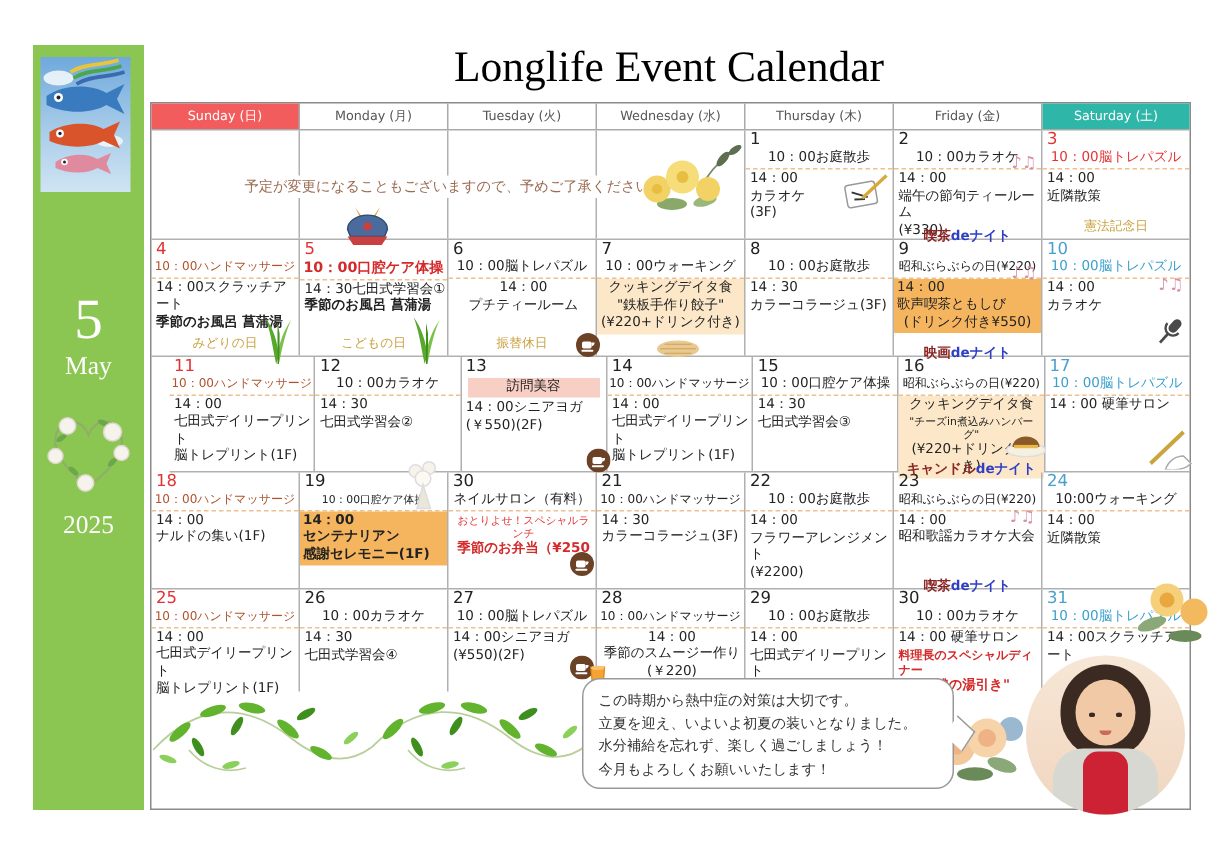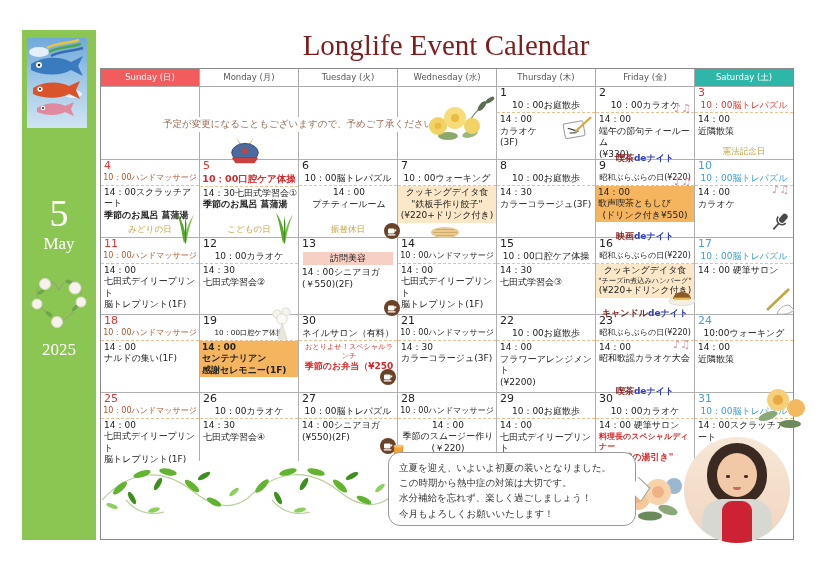--- a/index.html
+++ b/index.html
@@ -10,21 +10,21 @@
   .koi{position:absolute;left:5px;top:8px;width:60px;height:90px;overflow:hidden;
        background:linear-gradient(180deg,#6fa9dc 0%,#a9cde9 55%,#cfe4f3 100%);}
   .mnum{position:absolute;left:0;top:164px;width:74px;text-align:center;color:#fff;
         font-family:"Liberation Serif",serif;font-size:38px;line-height:1;}
   .mname{position:absolute;left:0;top:204px;width:74px;text-align:center;color:#fff;
         font-family:"Liberation Serif",serif;font-size:17px;}
   .myear{position:absolute;left:0;top:310px;width:74px;text-align:center;color:#fff;
         font-family:"Liberation Serif",serif;font-size:17px;}
   .wreath{position:absolute;left:7px;top:238px;}
   
-  .title{position:absolute;left:100px;top:30px;width:692px;text-align:center;color:#7f1d1d;
+  .title{position:absolute;left:100px;top:30px;width:692px;text-align:center;color:#000000;
          font-family:"Liberation Serif",serif;font-size:29px;line-height:1.1;}
   
   .grid{position:absolute;left:100px;top:68px;width:692px;border:1px solid #8a8a8a;background:#fff;}
   .hrow{display:flex;height:17px;border-bottom:1px solid #aaa;}
   .hc{flex:1;display:flex;align-items:center;justify-content:center;font-size:8.5px;color:#555;
       border-right:1px solid #aaa;}
   .hc:last-child{border-right:none;}
   .hc.sun{background:#f25c5c;color:#fff;}
   .hc.sat{background:#2eb6a8;color:#fff;}
   .week{display:flex;border-bottom:1px solid #b0b0b0;}
@@ -304,21 +304,21 @@
             <span class="icon p-mic"><svg width="24" height="24" viewBox="0 0 24 24">
                 <g transform="rotate(42 12 12)">
                   <rect x="9" y="2" width="6" height="10" rx="3" fill="#4a4a4a"></rect>
                   <path d="M7 9a5 5 0 0 0 10 0" fill="none" stroke="#4a4a4a" stroke-width="1.6"></path>
                   <line x1="12" y1="14" x2="12" y2="22" stroke="#4a4a4a" stroke-width="1.8"></line>
                 </g>
               </svg></span>
             <span class="icon p-tr2"><span class="notes">♪♫</span></span>
           </div>
         </div>
-        <div class="week" style="height: 76px;">
+        <div class="week" style="height: 76px; margin-left: 12px;">
           <div class="cell">
             <div class="date d-sun">11</div>
             <div class="am">
               <span class="ln brn s">10：00ハンドマッサージ</span>
             </div>
             <div class="pm">
               <span class="ln ">14：00</span>
               <span class="ln ">七田式デイリープリント</span>
               <span class="ln ">脳トレプリント(1F)</span>
             </div>
@@ -643,22 +643,22 @@
         <ellipse cx="132" cy="34" rx="6" ry="2.2" transform="rotate(-40 132 34)"></ellipse>
         <ellipse cx="198" cy="52" rx="6" ry="2.2" transform="rotate(-12 198 52)"></ellipse>
         <ellipse cx="278" cy="30" rx="6" ry="2.2" transform="rotate(-40 278 30)"></ellipse>
       </g>
     </svg>
   </div>
 
   <div class="bubble">
     <div class="btail"></div>
     <div class="lines">
+        <div>この時期から熱中症の対策は大切です。</div>
         <div>立夏を迎え、いよいよ初夏の装いとなりました。</div>
-        <div>この時期から熱中症の対策は大切です。</div>
         <div>水分補給を忘れず、楽しく過ごしましょう！</div>
         <div>今月もよろしくお願いいたします！</div>
       </div>
   </div>
 
   <div class="roses-l">
     <svg width="76" height="62" viewBox="0 0 76 62">
       <ellipse cx="14" cy="40" rx="11" ry="5" fill="#7a9a6a" transform="rotate(-25 14 40)"></ellipse>
       <ellipse cx="58" cy="46" rx="10" ry="4.4" fill="#8aa878" transform="rotate(18 58 46)"></ellipse>
       <circle cx="64" cy="22" r="8" fill="#9ab8d0"></circle>

